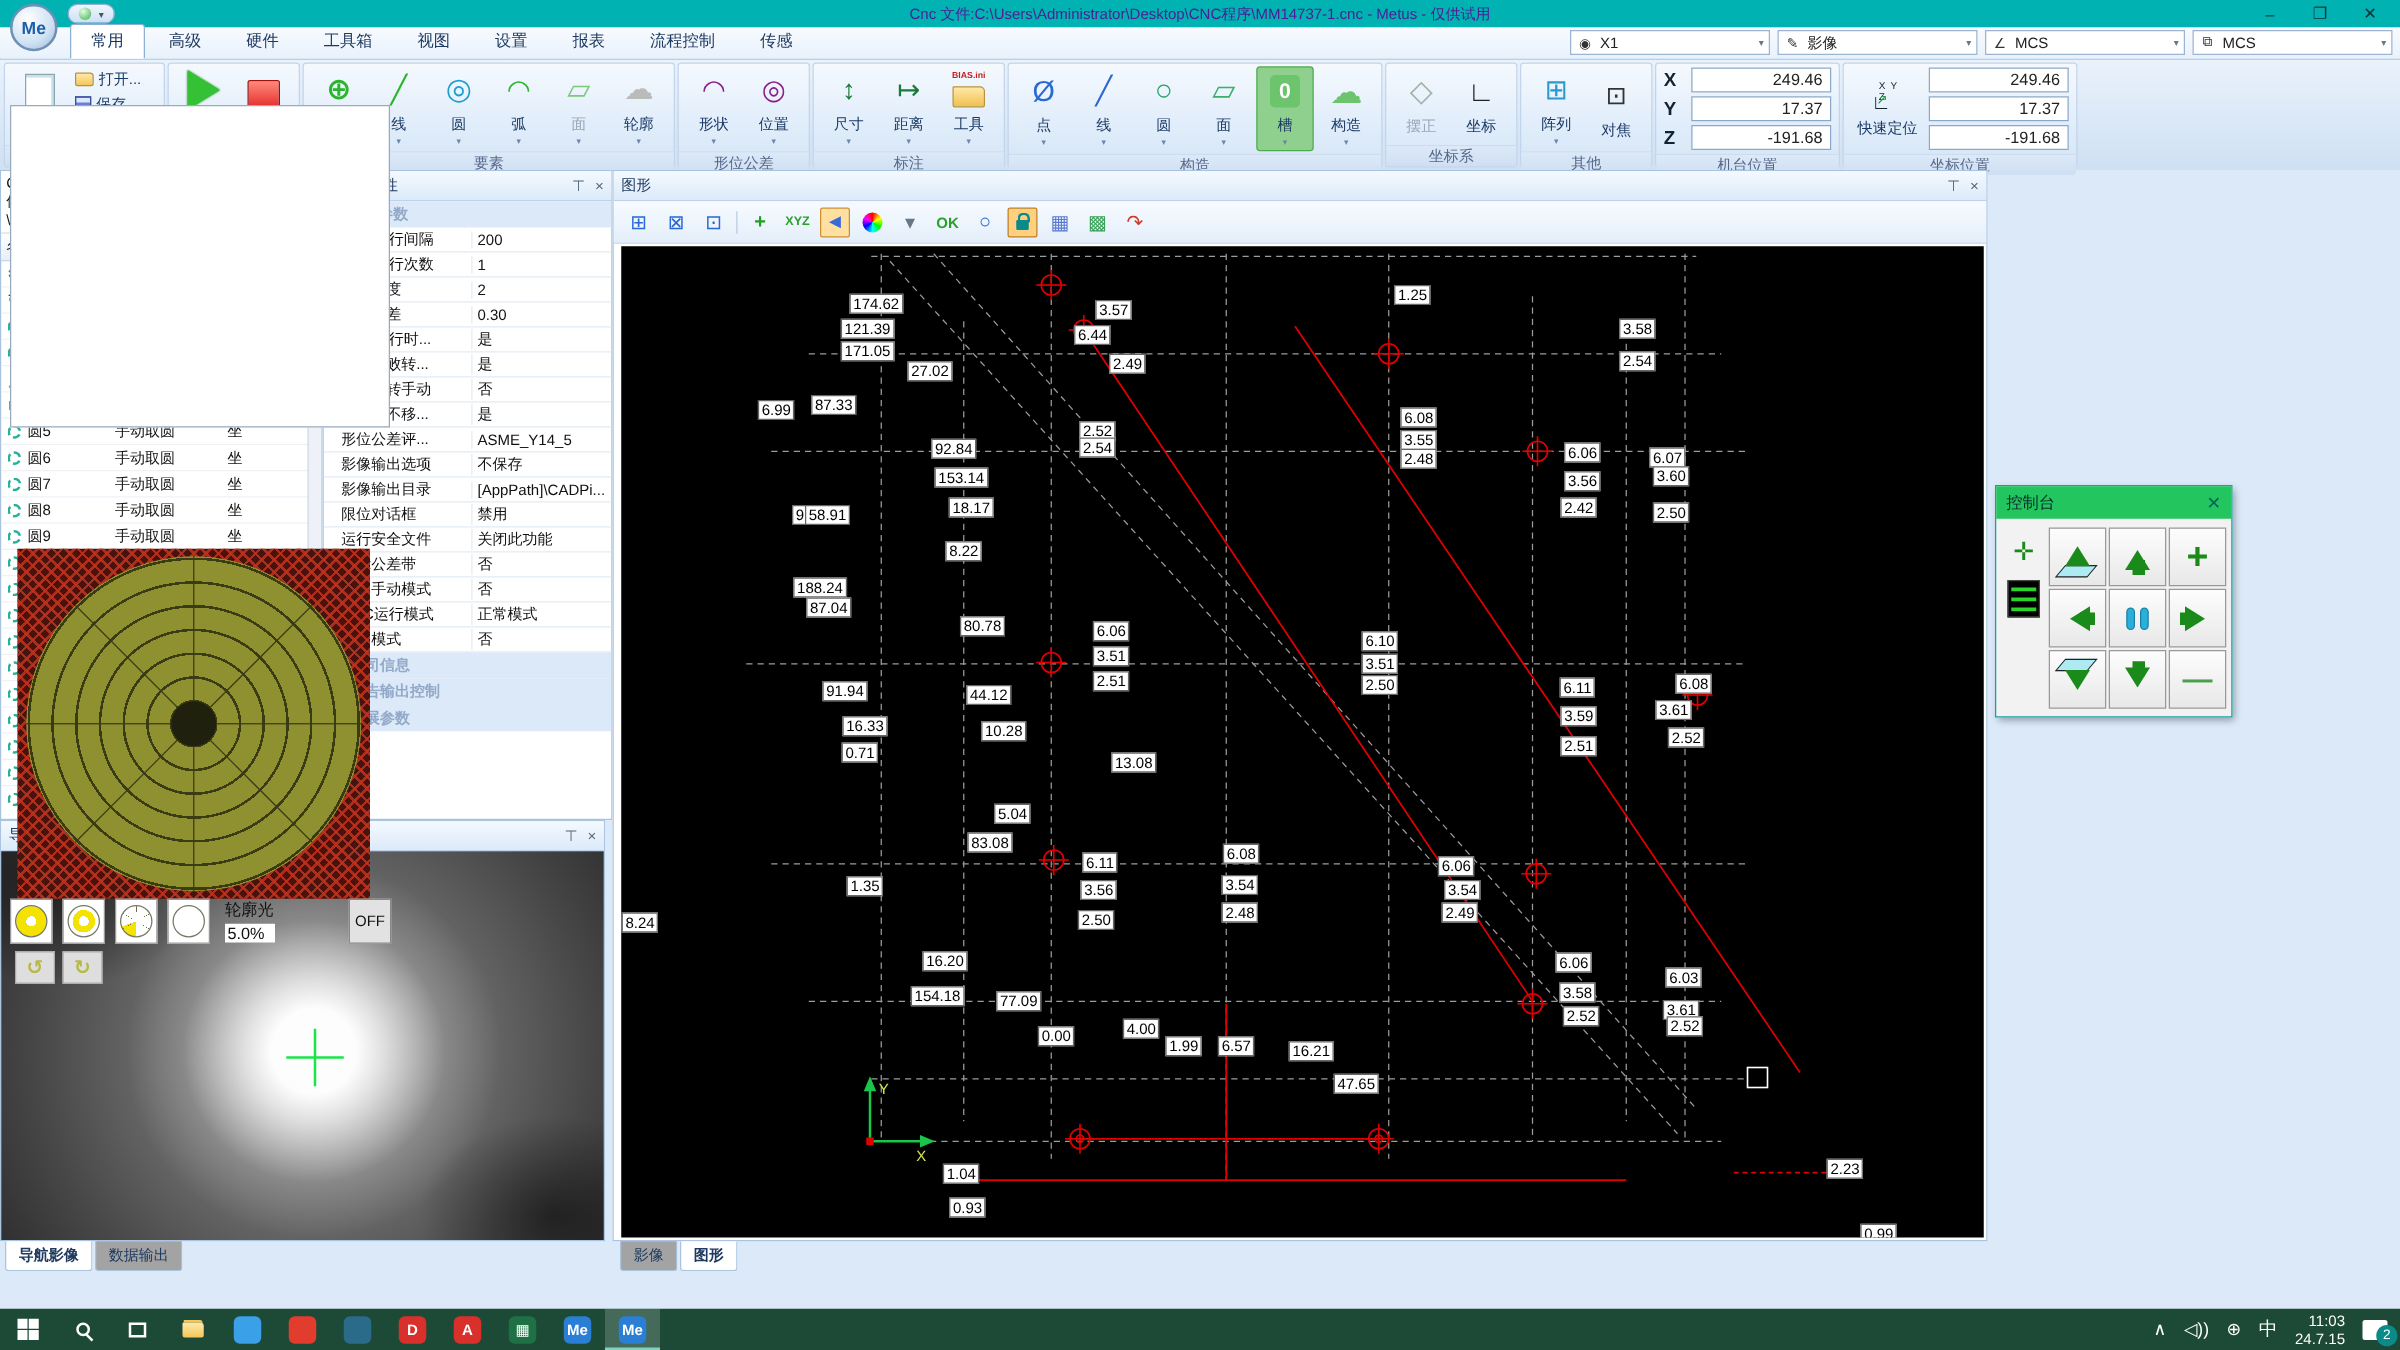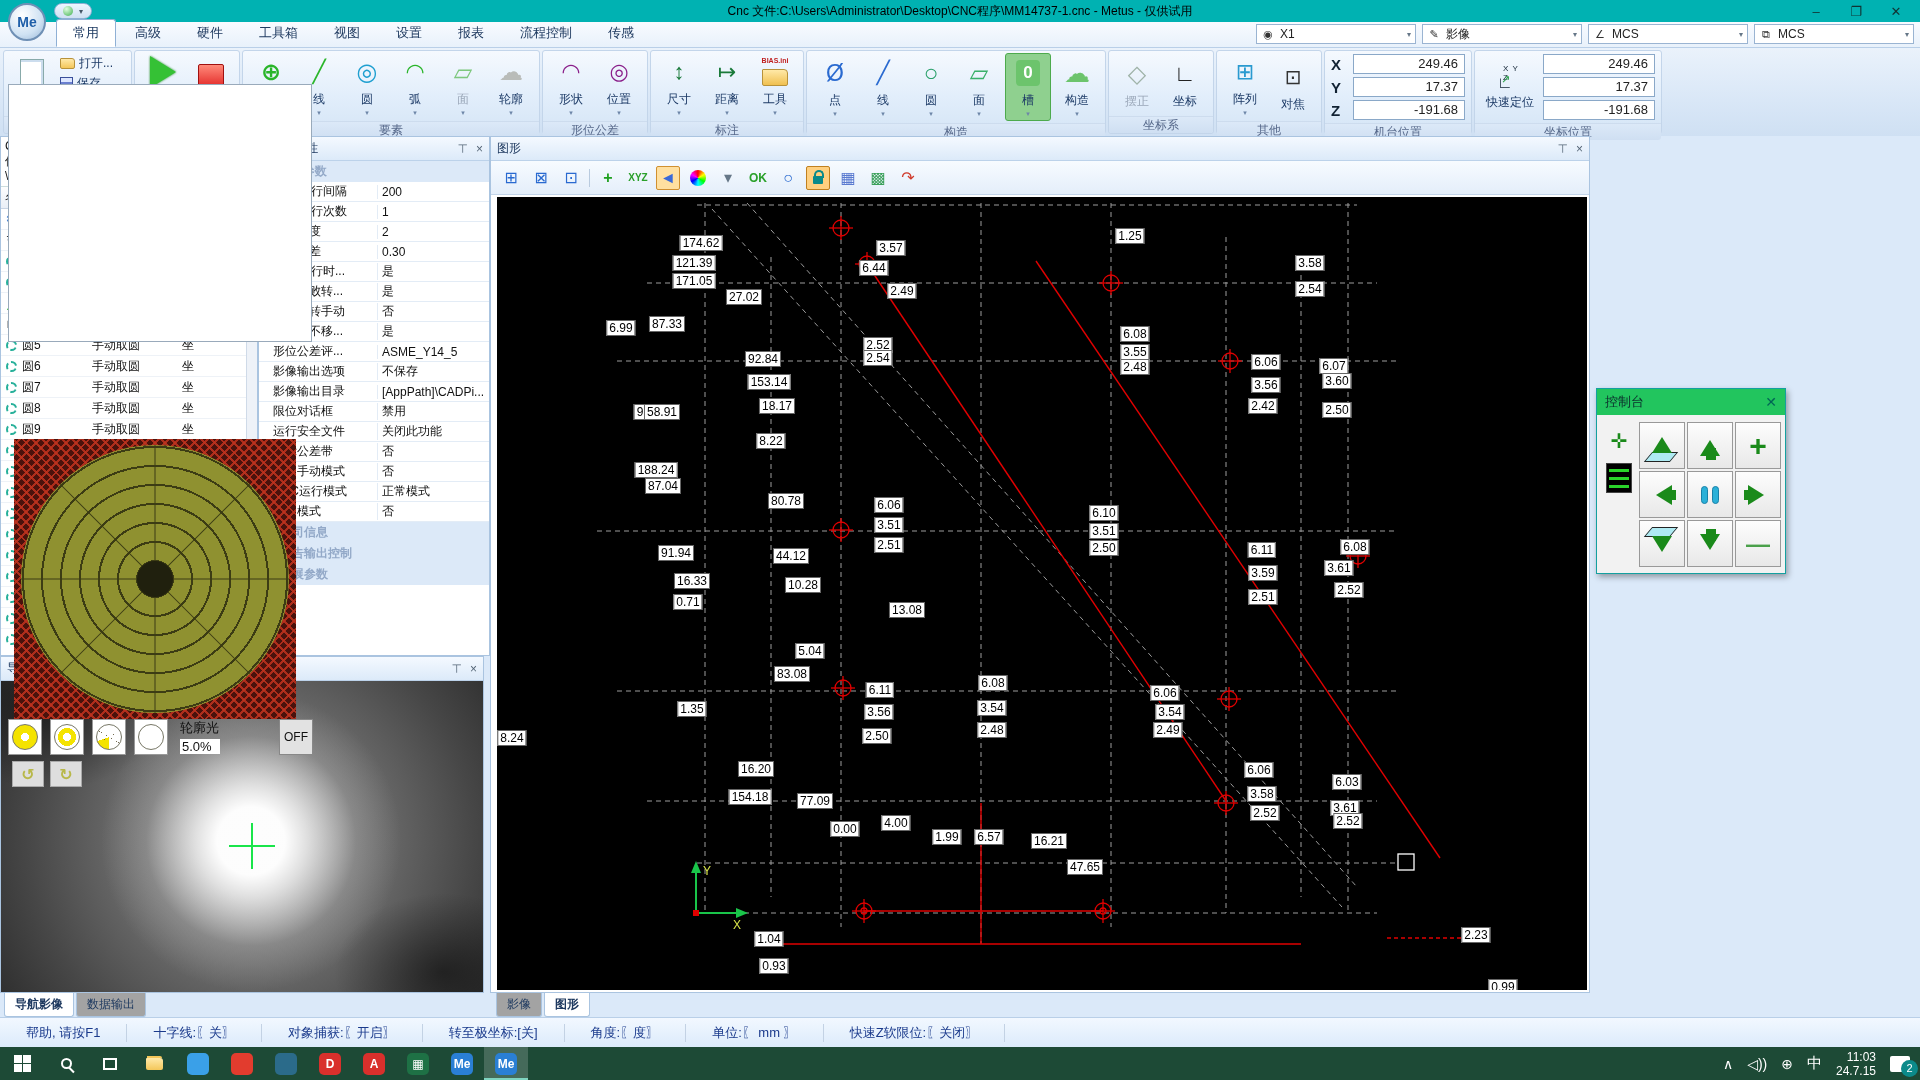--- a/index.html
+++ b/index.html
@@ -2,21 +2,21 @@
 <html><head>
 <meta charset="utf-8">
 <style>
   *{margin:0;padding:0;box-sizing:border-box;}
   html,body{width:1920px;height:1080px;overflow:hidden;}
   body{font-family:"Liberation Sans","DejaVu Sans",sans-serif;font-size:12px;color:#222;background:#dbe9f9;}
   #app{position:relative;width:1920px;height:1080px;}
 
   
   .titlebar{position:absolute;left:0;top:0;width:1920px;height:22px;background:#00b2b2;display:flex;align-items:center;}
-  .titlebar .wtitle{position:absolute;left:0;right:0;text-align:center;color:#000000;font-size:12px;}
+  .titlebar .wtitle{position:absolute;left:0;right:0;text-align:center;color:#4c1d95;font-size:12px;}
   .winbtns{position:absolute;right:4px;top:0;height:22px;display:flex;z-index:60;}
   .winbtn{width:40px;height:22px;color:#133;font-size:13px;display:flex;align-items:center;justify-content:center;}
   .melogo{position:absolute;left:8px;top:3px;width:38px;height:38px;background:radial-gradient(circle at 35% 30%,#fff,#cfe2f3 60%,#9ab8d8);border:2px solid #6f90b5;border-radius:50%;z-index:50;display:flex;align-items:center;justify-content:center;color:#1d5ea8;font-weight:bold;font-size:14px;}
   .qat{position:absolute;left:54px;top:3px;height:16px;background:linear-gradient(#eef6ff,#cfe0f2);border:1px solid #8fb0d5;border-radius:8px;display:flex;align-items:center;padding:0 8px;gap:6px;z-index:50;}
   .qat .dot{width:10px;height:10px;border-radius:50%;background:radial-gradient(circle at 35% 30%,#dfffe0,#3fae4f);}
   .qat .dd{font-size:8px;color:#456;}
 
   
   .tabrow{position:absolute;left:0;top:22px;width:1920px;height:26px;background:linear-gradient(#f8fbff,#e8f1fb);border-bottom:1px solid #b9cfe8;display:flex;align-items:flex-end;padding-left:56px;}
   .rtab{padding:4px 16px;color:#1f3a60;font-size:13px;margin-right:2px;border:1px solid transparent;}
@@ -1039,21 +1039,21 @@
           <span class="dim" style="left: 259px; top: 572px;">16.20</span>
           <span class="dim" style="left: 253px; top: 600px;">154.18</span>
           <span class="dim" style="left: 318px; top: 604px;">77.09</span>
           <span class="dim" style="left: 762px; top: 573px;">6.06</span>
           <span class="dim" style="left: 765px; top: 597px;">3.58</span>
           <span class="dim" style="left: 768px; top: 616px;">2.52</span>
           <span class="dim" style="left: 850px; top: 585px;">6.03</span>
           <span class="dim" style="left: 848px; top: 611px;">3.61</span>
           <span class="dim" style="left: 851px; top: 624px;">2.52</span>
           <span class="dim" style="left: 348px; top: 632px;">0.00</span>
-          <span class="dim" style="left: 399px; top: 626px;">4.00</span>
+          <span class="dim" style="left: 416px; top: 626px;">4.00</span>
           <span class="dim" style="left: 450px; top: 640px;">1.99</span>
           <span class="dim" style="left: 492px; top: 640px;">6.57</span>
           <span class="dim" style="left: 552px; top: 644px;">16.21</span>
           <span class="dim" style="left: 588px; top: 670px;">47.65</span>
           <span class="dim" style="left: 979px; top: 738px;">2.23</span>
           <span class="dim" style="left: 272px; top: 742px;">1.04</span>
           <span class="dim" style="left: 277px; top: 769px;">0.93</span>
           <span class="dim" style="left: 1006px; top: 790px;">0.99</span>
         </div>
     </div>
@@ -1157,29 +1157,20 @@
         <div class="cbtn">
           <div class="tri dn"></div>
           <div class="stem" style="width: 10px; height: 12px; left: 18px; top: 8px;"></div>
         </div>
         <div class="cbtn">
           <span class="cminus">—</span>
         </div>
       </div>
   </div>
 
-  <div id="statusbar">
-      <span class="stitem">帮助, 请按F1</span>
-      <span class="stitem">十字线:〖关〗</span>
-      <span class="stitem">对象捕获:〖开启〗</span>
-      <span class="stitem">转至极坐标:[关]</span>
-      <span class="stitem">角度:〖度〗</span>
-      <span class="stitem">单位:〖 mm 〗</span>
-      <span class="stitem">快速Z软限位:〖关闭〗</span>
-    </div>
 
   <div id="taskbar">
     <div id="tbIcons" style="display:flex;">
         <div class="tbico">
           <div class="winlogo">
             <i></i>
             <i></i>
             <i></i>
             <i></i>
           </div>

